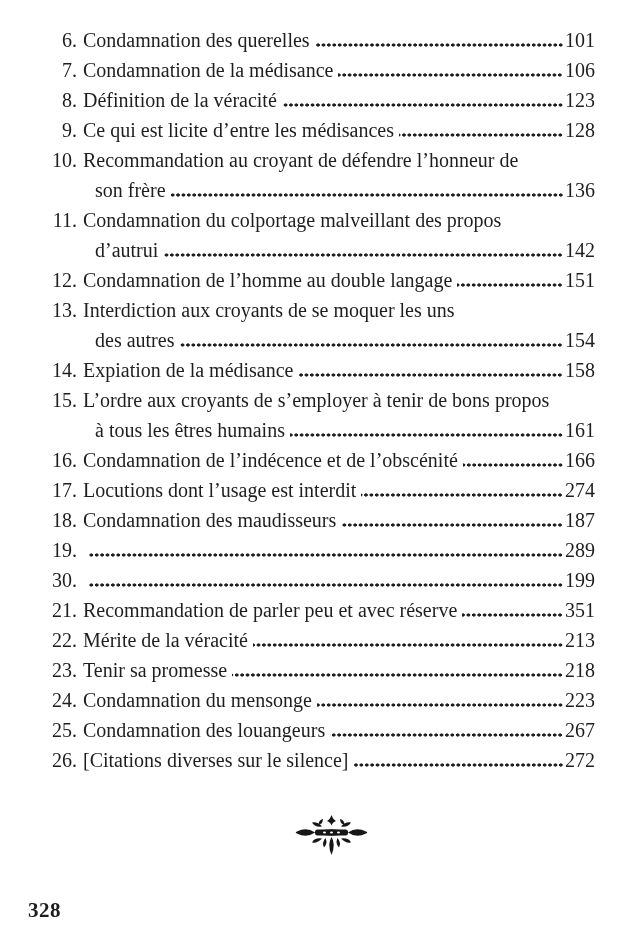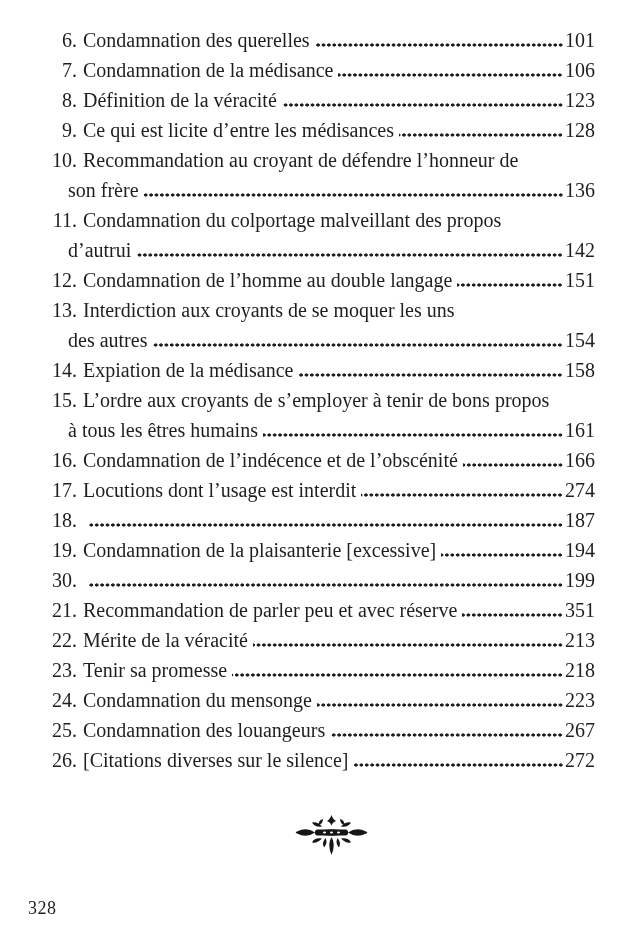--- a/index.html
+++ b/index.html
@@ -25,21 +25,21 @@
     font-size: 20px;
     line-height: 30px;
   }
   .num {
     flex: 0 0 32px;
     text-align: right;
     margin-right: 6px;
     white-space: nowrap;
   }
   .cont {
-    margin-left: 23px;
+    margin-left: 50px;
   }
   .text {
     white-space: nowrap;
   }
   .dots {
     flex: 1 1 12px;
     min-width: 10px;
     height: 4px;
     margin: 0 2px 0 5px;
     background-image: radial-gradient(circle, #1e1e1e 1.45px, rgba(0,0,0,0) 1.75px);
@@ -54,22 +54,22 @@
   .ornament-wrap {
     margin-top: 38px;
     display: flex;
     justify-content: center;
     transform: translateX(21px);
   }
   .folio {
     position: absolute;
     left: 28px;
     top: 898px;
-    font-size: 18px;
-    font-weight: 400;
+    font-size: 21px;
+    font-weight: 700;
     letter-spacing: 0.5px;
   }
 </style>
 </head>
 <body>
 
 <div class="page">
 
   <div class="toc" id="toc">
       <div class="entry">
@@ -176,30 +176,30 @@
         <div class="line">
           <span class="num">17.</span>
           <span class="text">Locutions dont l’usage est interdit</span>
           <span class="dots"></span>
           <span class="pg">274</span>
         </div>
       </div>
       <div class="entry">
         <div class="line">
           <span class="num">18.</span>
+          <span class="text">Condamnation des maudisseurs</span>
           <span class="dots"></span>
           <span class="pg">187</span>
         </div>
       </div>
       <div class="entry">
         <div class="line">
           <span class="num">19.</span>
-          <span class="text">Condamnation de la plaisanterie [excessive]</span>
-          <span class="dots"></span>
-          <span class="pg">194</span>
+          <span class="dots"></span>
+          <span class="pg">289</span>
         </div>
       </div>
       <div class="entry">
         <div class="line">
           <span class="num">30.</span>
           <span class="dots"></span>
           <span class="pg">199</span>
         </div>
       </div>
       <div class="entry">

